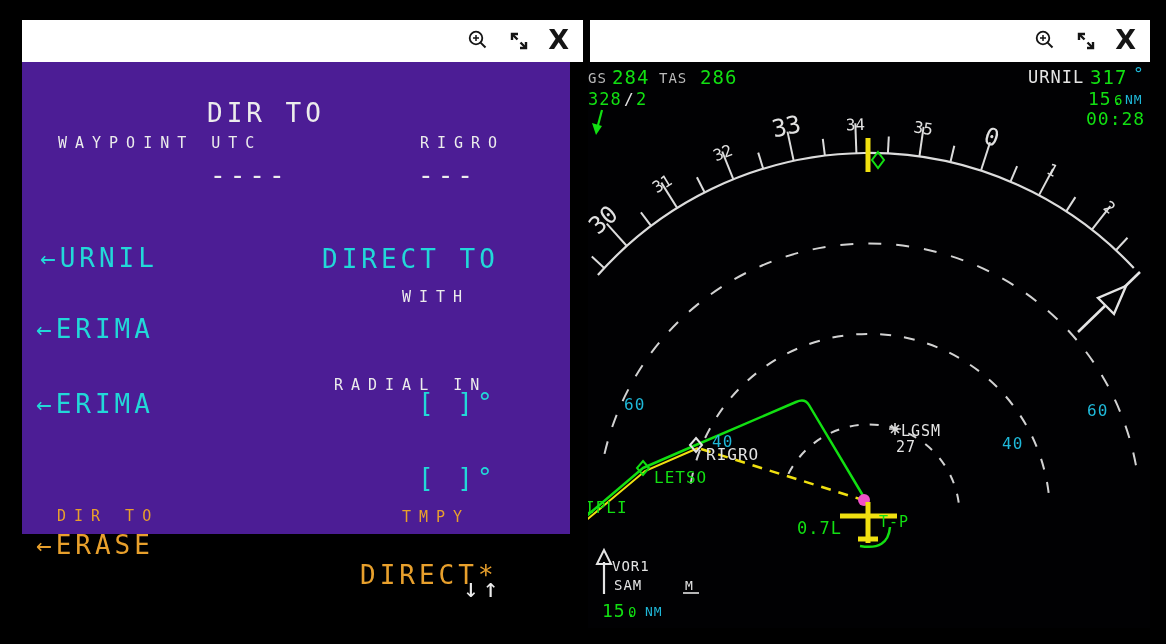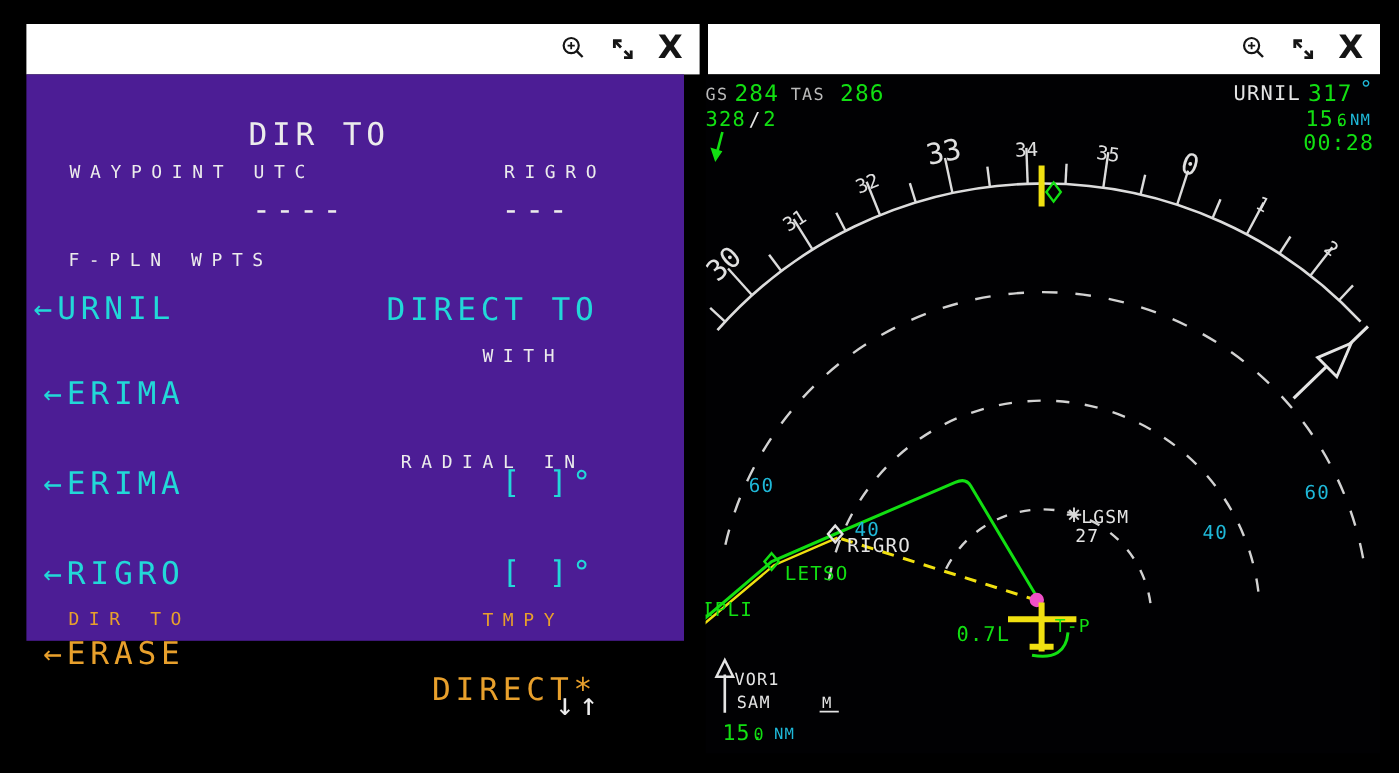--- a/index.html
+++ b/index.html
@@ -35,29 +35,27 @@
       <path d="M20 14 L20 20 L14 20" fill="none" stroke="#151515" stroke-width="2.4"></path>
     </svg>
     <div class="tb-close">X</div>
   </div>
   <div id="mcdu-screen">
       <div class="mcdu-line fL cw" style="left: 185px; top: 38px;">DIR TO</div>
       <div class="mcdu-line fS cw" style="left: 36px; top: 74px;">WAYPOINT UTC</div>
       <div class="mcdu-line fS cw" style="left: 398px; top: 74px;">RIGRO</div>
       <div class="mcdu-line fL cw" style="left: 188px; top: 100px;">----</div>
       <div class="mcdu-line fL cw" style="left: 396px; top: 100px;">---</div>
-      <div class="mcdu-line fS cw" style="left: 35px; top: 148px;">F-PLN WPTS</div>
-      <div class="mcdu-line fL cc" style="left: 6px; top: 183px; text-align: center;">←URNIL</div>
+      <div class="mcdu-line fL cc" style="left: 18px; top: 183px; text-align: center;">←URNIL</div>
       <div class="mcdu-line fL cc" style="left: 300px; top: 184px;">DIRECT TO</div>
       <div class="mcdu-line fS cw" style="left: 380px; top: 228px;">WITH</div>
       <div class="mcdu-line fL cc" style="left: 14px; top: 254px;">←ERIMA</div>
       <div class="mcdu-line fS cw" style="left: 280px; top: 316px; margin-left: 32px;">RADIAL IN</div>
       <div class="mcdu-line fL cc" style="left: 14px; top: 329px;">←ERIMA</div>
       <div class="mcdu-line fL cc" style="left: 396px; top: 328px;">[ ]°</div>
-      <div class="mcdu-line fL cc" style="left: 14px; top: 404px;">←RIGRO</div>
       <div class="mcdu-line fL cc" style="left: 396px; top: 403px;">[ ]°</div>
       <div class="mcdu-line fS ca" style="left: 35px; top: 447px;">DIR TO</div>
       <div class="mcdu-line fS ca" style="left: 380px; top: 448px;">TMPY</div>
       <div class="mcdu-line fL ca" style="left: 14px; top: 470px;">←ERASE</div>
       <div class="mcdu-line fL ca" style="left: 338px; top: 500px;">DIRECT*</div>
       <div class="mcdu-line fL cw" style="left: 441px; top: 513px;">↓↑</div>
     </div>
 
   <div class="titlebar" style="left:590px;width:560px;">
     <svg class="tb-icon" width="24" height="24" viewBox="0 0 24 24">

